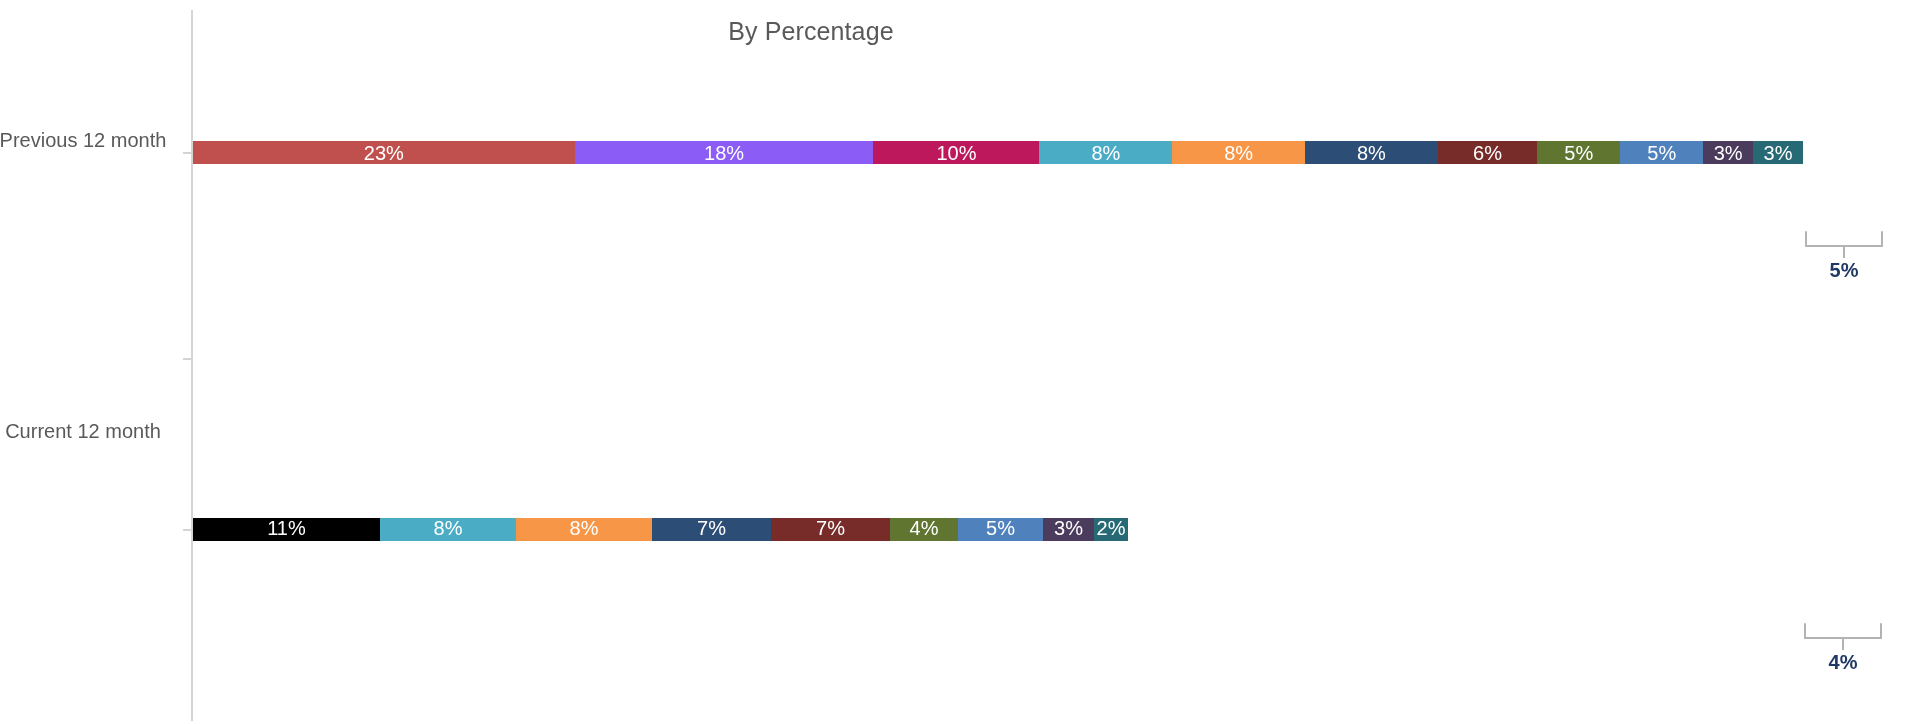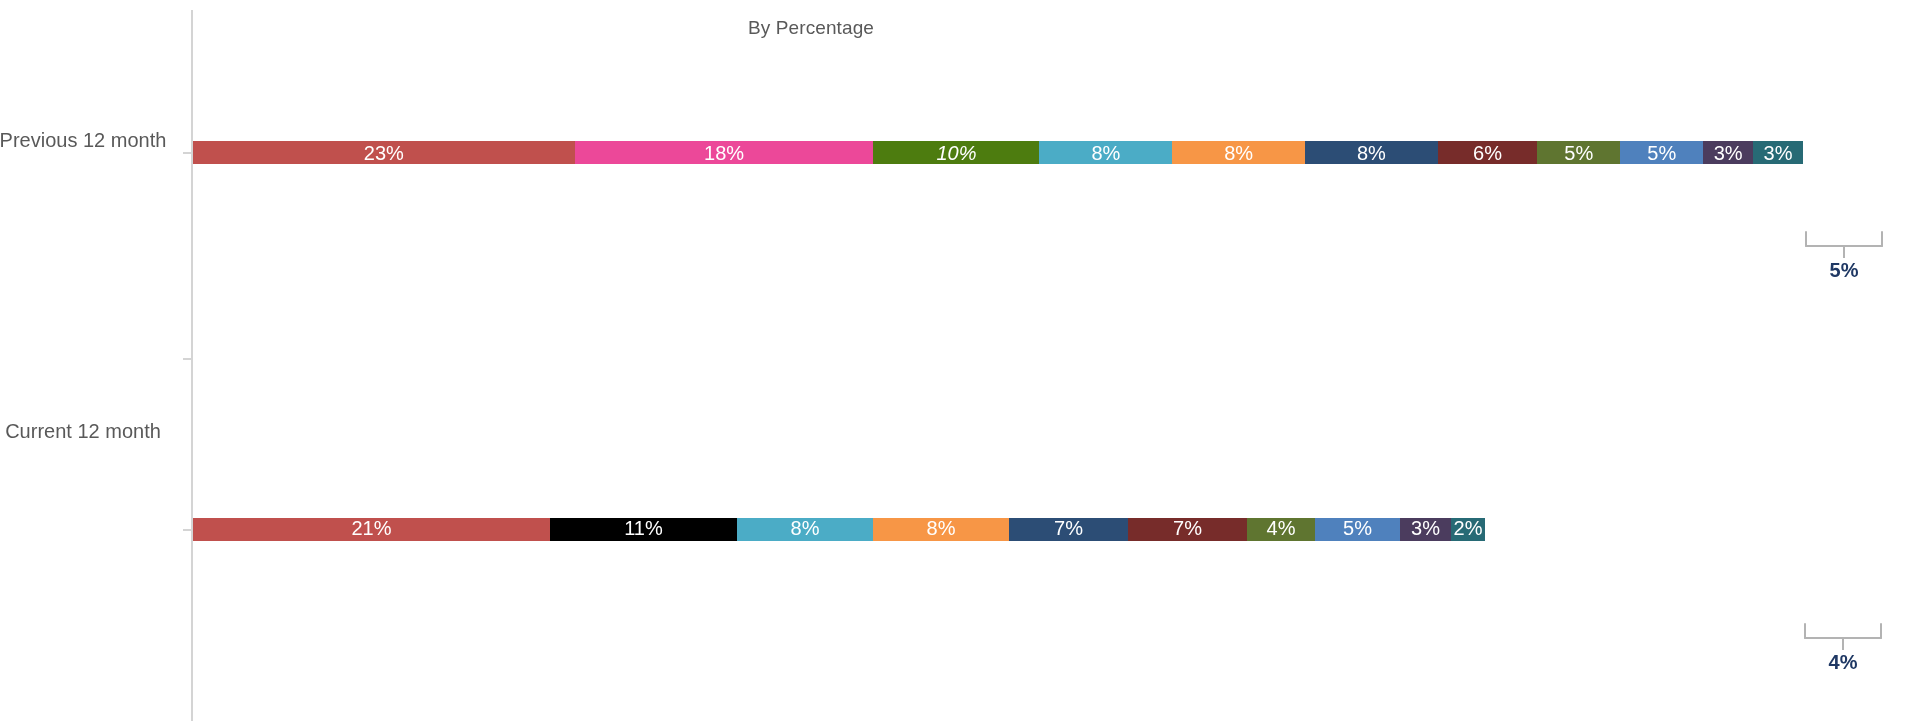--- a/index.html
+++ b/index.html
@@ -18,21 +18,21 @@
     background: #ffffff;
     overflow: hidden;
   }
   
   .chart-title {
     position: absolute;
     left: 600px;
     top: 17px;
     width: 422px;
     text-align: center;
-    font-size: 19px;
+    font-size: 25px;
     color: #595959;
     letter-spacing: 0.1px;
     white-space: nowrap;
   }
   
   .axis-line {
     position: absolute;
     left: 191px;
     top: 10px;
     width: 2px;
@@ -143,24 +143,24 @@
   <div class="axis-line"></div>
 
   <div class="cat-label r1">Previous 12 month</div>
 
   <div class="cat-label r2">Current 12 month</div>
 
   <div class="bar-row row1" style="width: 1683px;">
       <div class="seg" style="width: 381.746px; background: rgb(192, 80, 77);">
         <span class="seg-label">23%</span>
       </div>
-      <div class="seg" style="width: 298.757px; background: #ec4899;">
+      <div class="seg" style="width: 298.757px; background: #8b5cf6;">
         <span class="seg-label">18%</span>
       </div>
-      <div class="seg" style="width: 165.976px; background: #4d7c0f; font-style: italic;">
+      <div class="seg" style="width: 165.976px; background: #be185d;">
         <span class="seg-label">10%</span>
       </div>
       <div class="seg" style="width: 132.781px; background: rgb(75, 172, 198);">
         <span class="seg-label">8%</span>
       </div>
       <div class="seg" style="width: 132.781px; background: rgb(247, 150, 70);">
         <span class="seg-label">8%</span>
       </div>
       <div class="seg" style="width: 132.781px; background: rgb(44, 77, 117);">
         <span class="seg-label">8%</span>
@@ -179,23 +179,20 @@
       </div>
       <div class="seg" style="width: 49.7929px; background: rgb(39, 106, 117);">
         <span class="seg-label">3%</span>
       </div>
       <div class="seg" style="width: 29.8757px; background: rgb(192, 85, 11);"></div>
       <div class="seg" style="width: 16.5976px; background: rgb(123, 162, 212);"></div>
       <div class="seg" style="width: 11.6183px; background: rgb(204, 123, 124);"></div>
       <div class="seg" style="width: 14.9379px; background: rgb(174, 203, 128);"></div>
     </div>
   <div class="bar-row row2" style="width: 1683px;">
-      <div class="seg" style="width: 357px; background: rgb(192, 80, 77);">
-        <span class="seg-label">21%</span>
-      </div>
       <div class="seg" style="width: 187px; background: #000000;">
         <span class="seg-label">11%</span>
       </div>
       <div class="seg" style="width: 136px; background: rgb(75, 172, 198);">
         <span class="seg-label">8%</span>
       </div>
       <div class="seg" style="width: 136px; background: rgb(247, 150, 70);">
         <span class="seg-label">8%</span>
       </div>
       <div class="seg" style="width: 119px; background: rgb(44, 77, 117);">

